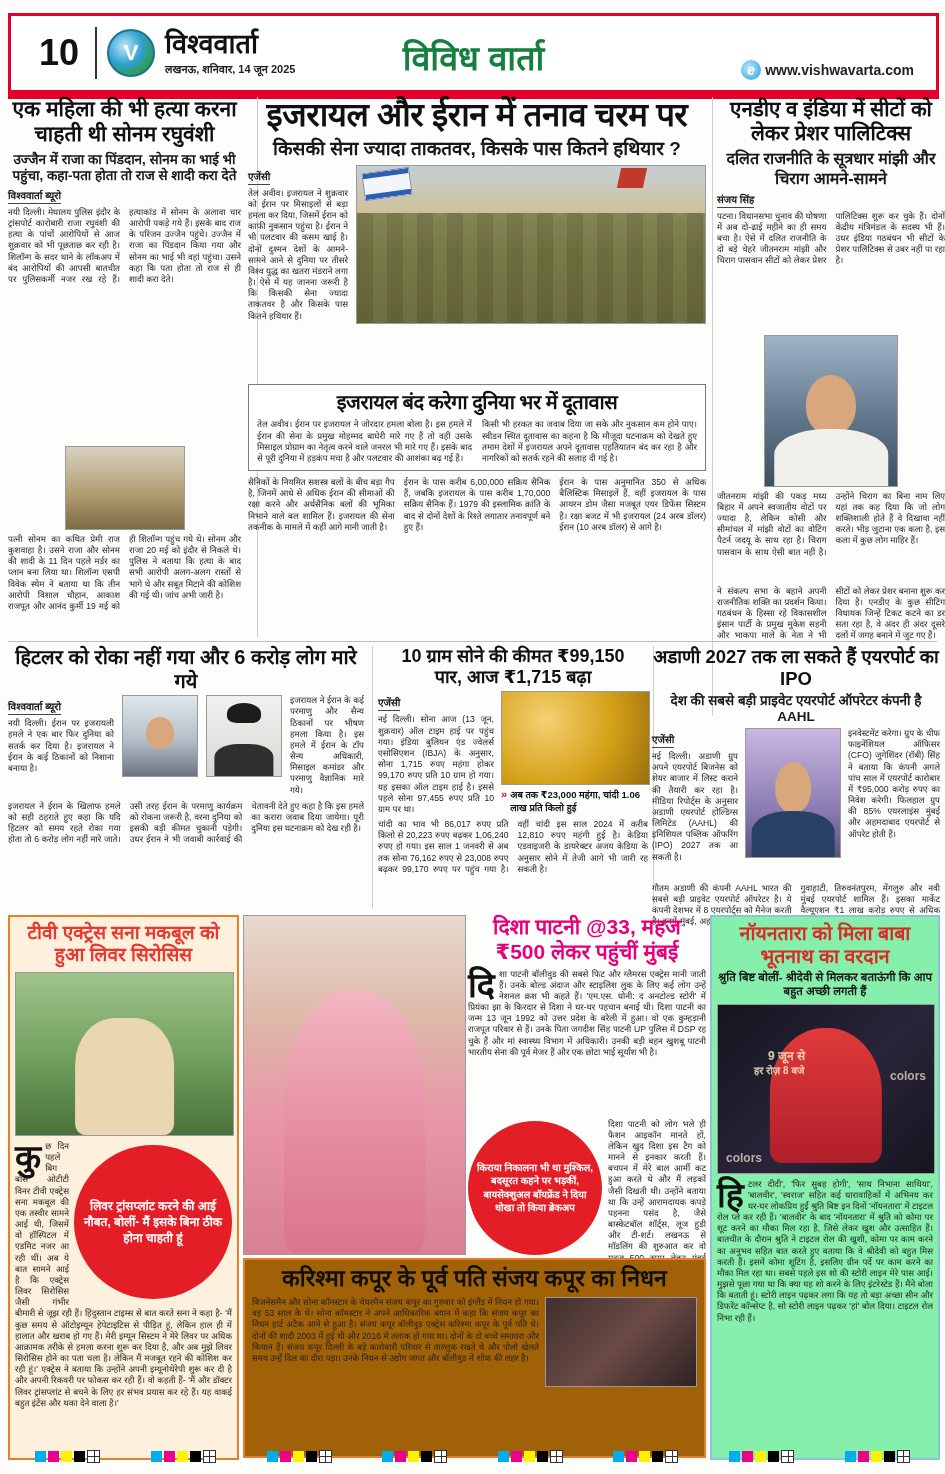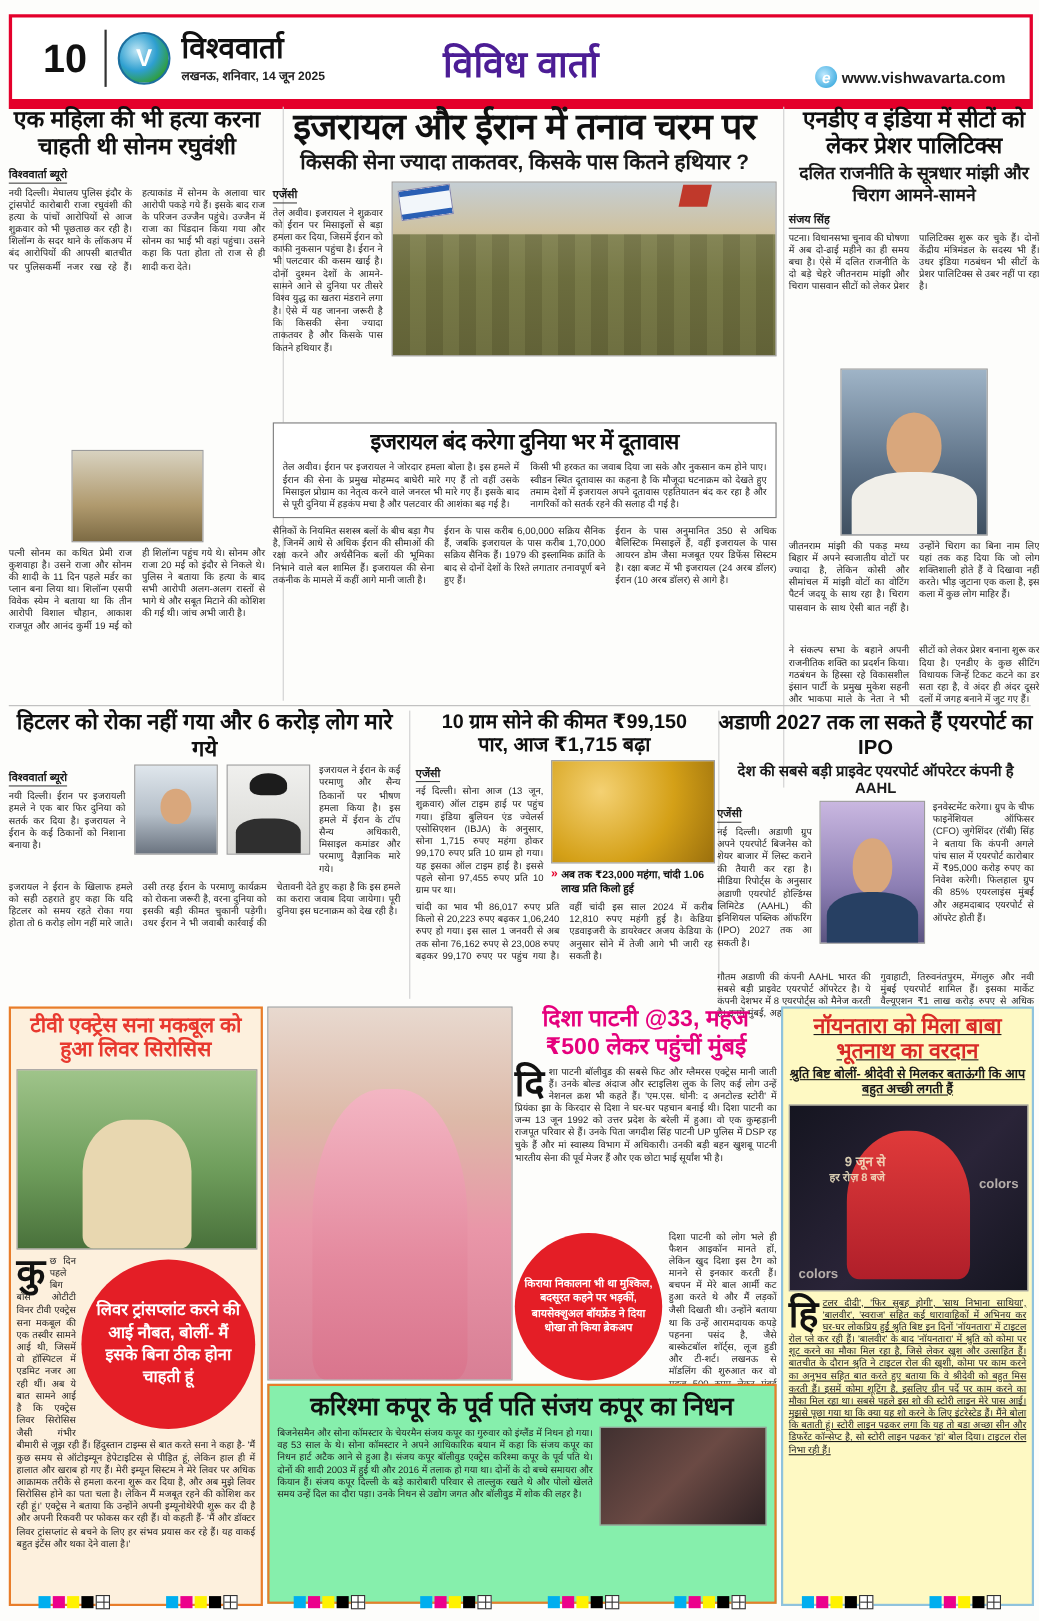--- a/index.html
+++ b/index.html
@@ -11,21 +11,21 @@
     border:3px solid #e4002b;border-bottom:9px solid #e4002b;background:#fff;
     display:flex;align-items:center;}
   .pageno{font-size:36px;font-weight:800;padding:0 16px 0 28px;color:#111;}
   .vline{width:2px;height:52px;background:#333;margin-right:10px;}
   .logo-circle{width:44px;height:44px;border-radius:50%;
     background:radial-gradient(circle at 35% 35%,#bfe6f5 0%,#2e9fd0 45%,#2f9e44 75%,#1c7a33 100%);
     display:flex;align-items:center;justify-content:center;color:#fff;font-weight:800;font-size:22px;
     border:2px solid #1c6f9e;margin-right:10px;flex:0 0 auto;}
   .mast-text .title{font-size:27px;font-weight:800;color:#111;line-height:1.05;}
   .mast-text .dateline{font-size:11px;font-weight:700;color:#222;margin-top:3px;}
-  .section-title{position:absolute;left:0;right:0;text-align:center;top:18px;font-size:34px;font-weight:800;color:#4c1d95;}
+  .section-title{position:absolute;left:0;right:0;text-align:center;top:18px;font-size:34px;font-weight:800;color:#15803d;}
   .site{position:absolute;right:22px;top:44px;display:flex;align-items:center;font-size:14px;font-weight:700;color:#222;}
   .e-icon{display:inline-flex;width:20px;height:20px;border-radius:50%;margin-right:4px;
     background:radial-gradient(circle at 40% 40%,#bfe9ff,#1e9cd7);color:#fff;font-weight:800;
     align-items:center;justify-content:center;font-size:14px;font-style:italic;}
 
   
   .art{position:absolute;}
   .hl{font-weight:800;color:#101010;text-align:center;line-height:1.18;}
   .sub{font-weight:700;color:#191919;text-align:center;line-height:1.2;}
   .byline{font-size:10px;font-weight:700;border-bottom:1px solid #444;display:inline-block;padding-bottom:1px;margin:4px 0 3px 0;}
@@ -96,23 +96,23 @@
   #a-adani .sub{font-size:13.5px;margin-top:3px;}
   .gold-cap{display:flex;align-items:flex-start;font-size:9.5px;font-weight:700;margin-top:3px;color:#111;}
   .gold-cap .mark{color:#e4002b;font-weight:800;margin-right:3px;font-size:11px;}
 
   
   #a-sana{left:8px;top:915px;width:231px;height:545px;border:2px solid #e87d2a;background:#fdf0dd;padding:5px;box-sizing:border-box;}
   #a-sana .hl{font-size:19px;color:#e8392f;}
   #a-disha-photo{left:243px;top:915px;width:221px;height:338px;}
   #a-disha{left:468px;top:915px;width:238px;height:338px;}
   #a-disha .hl{font-size:21px;color:#e5007d;}
-  #a-sanjay{left:243px;top:1258px;width:463px;height:200px;border:2.5px solid #e87d2a;background:#86efac;padding:5px 7px;box-sizing:border-box;}
+  #a-sanjay{left:243px;top:1258px;width:463px;height:200px;border:2.5px solid #e87d2a;background:#a16207;padding:5px 7px;box-sizing:border-box;}
   #a-sanjay .hl{font-size:23px;}
-  #a-nayan{left:710px;top:915px;width:230px;height:545px;border:2px solid #8fc3dd;background:#fef9c3;padding:5px;box-sizing:border-box;text-decoration:underline;}
+  #a-nayan{left:710px;top:915px;width:230px;height:545px;border:2px solid #8fc3dd;background:#86efac;padding:5px;box-sizing:border-box;}
   #a-nayan .hl{font-size:19.5px;color:#d92b27;}
   #a-nayan .sub{font-size:11.5px;margin-top:3px;}
 
   
   #regbar{position:absolute;left:0;right:0;top:1448px;height:16px;display:flex;justify-content:space-around;align-items:center;padding:0 10px;}
   .reg-group{display:flex;gap:2px;align-items:center;}
   .sw{width:11px;height:11px;display:inline-block;}
   .sw.c{background:#00aeef;} .sw.m{background:#ec008c;} .sw.y{background:#fff200;} .sw.k{background:#000;}
   .regmark{width:11px;height:11px;border:1px solid #333;position:relative;background:#fff;}
   .regmark:before{content:"";position:absolute;left:50%;top:0;bottom:0;width:1px;background:#333;}
@@ -133,20 +133,21 @@
     </div>
     <div class="section-title">विविध वार्ता</div>
     <div class="site">
       <span class="e-icon">e</span>
       <span>www.vishwavarta.com</span>
     </div>
   </div>
 
   <div class="art" id="a-sonam">
     <div class="hl">एक महिला की भी हत्या करना चाहती थी सोनम रघुवंशी</div>
+    <div class="sub">उज्जैन में राजा का पिंडदान, सोनम का भाई भी पहुंचा, कहा-पता होता तो राज से शादी करा देते</div>
     <div><span class="byline">विश्ववार्ता ब्यूरो</span></div>
     <div class="body cols2" style="height:235px;">नयी दिल्ली। मेघालय पुलिस इंदौर के ट्रांसपोर्ट कारोबारी राजा रघुवंशी की हत्या के पांचों आरोपियों से आज शुक्रवार को भी पूछताछ कर रही है। शिलॉन्ग के सदर थाने के लॉकअप में बंद आरोपियों की आपसी बातचीत पर पुलिसकर्मी नजर रख रहे हैं। हत्याकांड में सोनम के अलावा चार आरोपी पकड़े गये हैं। इसके बाद राज के परिजन उज्जैन पहुंचे। उज्जैन में राजा का पिंडदान किया गया और सोनम का भाई भी वहां पहुंचा। उसने कहा कि पता होता तो राज से ही शादी करा देते।</div>
     <div class="photo ph-ritual" style="width:118px;height:82px;margin:4px auto;"></div>
     <div class="body cols2" style="height:170px;">पत्नी सोनम का कथित प्रेमी राज कुशवाहा है। उसने राजा और सोनम की शादी के 11 दिन पहले मर्डर का प्लान बना लिया था। शिलॉन्ग एसपी विवेक स्येम ने बताया था कि तीन आरोपी विशाल चौहान, आकाश राजपूत और आनंद कुर्मी 19 मई को ही शिलॉन्ग पहुंच गये थे। सोनम और राजा 20 मई को इंदौर से निकले थे। पुलिस ने बताया कि हत्या के बाद सभी आरोपी अलग-अलग रास्तों से भागे थे और सबूत मिटाने की कोशिश की गई थी। जांच अभी जारी है।</div>
   </div>
 
   <div class="art" id="a-iran">
     <div class="hl">इजरायल और ईरान में तनाव चरम पर</div>
     <div class="sub">किसकी सेना ज्यादा ताकतवर, किसके पास कितने हथियार ?</div>
     <div style="display:flex;gap:8px;margin-top:4px;">
@@ -244,21 +245,21 @@
     <div class="body cols2" style="margin-top:20px;height:92px;">गौतम अडाणी की कंपनी AAHL भारत की सबसे बड़ी प्राइवेट एयरपोर्ट ऑपरेटर है। ये कंपनी देशभर में 8 एयरपोर्ट्स को मैनेज करती है। इनमें मुंबई, अहमदाबाद, लखनऊ, जयपुर, गुवाहाटी, तिरुवनंतपुरम, मेंगलुरु और नवी मुंबई एयरपोर्ट शामिल हैं। इसका मार्केट वैल्यूएशन ₹1 लाख करोड़ रुपए से अधिक आंका गया है।</div>
   </div>
 
   <div class="art" id="a-sana">
     <div class="hl">टीवी एक्ट्रेस सना मकबूल को हुआ लिवर सिरोसिस</div>
     <div class="photo ph-sana" style="width:100%;height:162px;margin:5px 0;">
       <span class="fig"></span>
     </div>
     <div class="body" style="height:300px;">
       <span class="dropcap">कु</span>
-      <span class="badge-circle" style="float:right;width:142px;height:138px;font-size:15px;padding:8px;margin:4px 0 4px 5px;">लिवर ट्रांसप्लांट करने की आई नौबत, बोलीं- मैं इसके बिना ठीक होना चाहती हूं</span>
+      <span class="badge-circle" style="float:right;width:142px;height:138px;font-size:12px;padding:8px;margin:4px 0 4px 5px;">लिवर ट्रांसप्लांट करने की आई नौबत, बोलीं- मैं इसके बिना ठीक होना चाहती हूं</span>
       <span>छ दिन पहले बिग बॉस ओटीटी विनर टीवी एक्ट्रेस सना मकबूल की एक तस्वीर सामने आई थी, जिसमें वो हॉस्पिटल में एडमिट नजर आ रही थीं। अब ये बात सामने आई है कि एक्ट्रेस लिवर सिरोसिस जैसी गंभीर बीमारी से जूझ रही हैं। हिंदुस्तान टाइम्स से बात करते सना ने कहा है- 'मैं कुछ समय से ऑटोइम्यून हेपेटाइटिस से पीड़ित हूं, लेकिन हाल ही में हालात और खराब हो गए हैं। मेरी इम्यून सिस्टम ने मेरे लिवर पर अधिक आक्रामक तरीके से हमला करना शुरू कर दिया है, और अब मुझे लिवर सिरोसिस होने का पता चला है। लेकिन मैं मजबूत रहने की कोशिश कर रही हूं।' एक्ट्रेस ने बताया कि उन्होंने अपनी इम्यूनोथेरेपी शुरू कर दी है और अपनी रिकवरी पर फोकस कर रही हैं। वो कहती हैं- 'मैं और डॉक्टर लिवर ट्रांसप्लांट से बचने के लिए हर संभव प्रयास कर रहे हैं। यह वाकई बहुत इंटेंस और थका देने वाला है।'</span>
     </div>
   </div>
 
   <div class="art photo ph-disha" id="a-disha-photo">
     <span class="saree"></span>
   </div>
   <div class="art" id="a-disha">
     <div class="hl"><span>दिशा पाटनी @33, महज</span><br>
       <span>₹500 लेकर पहुंचीं मुंबई</span></div>

